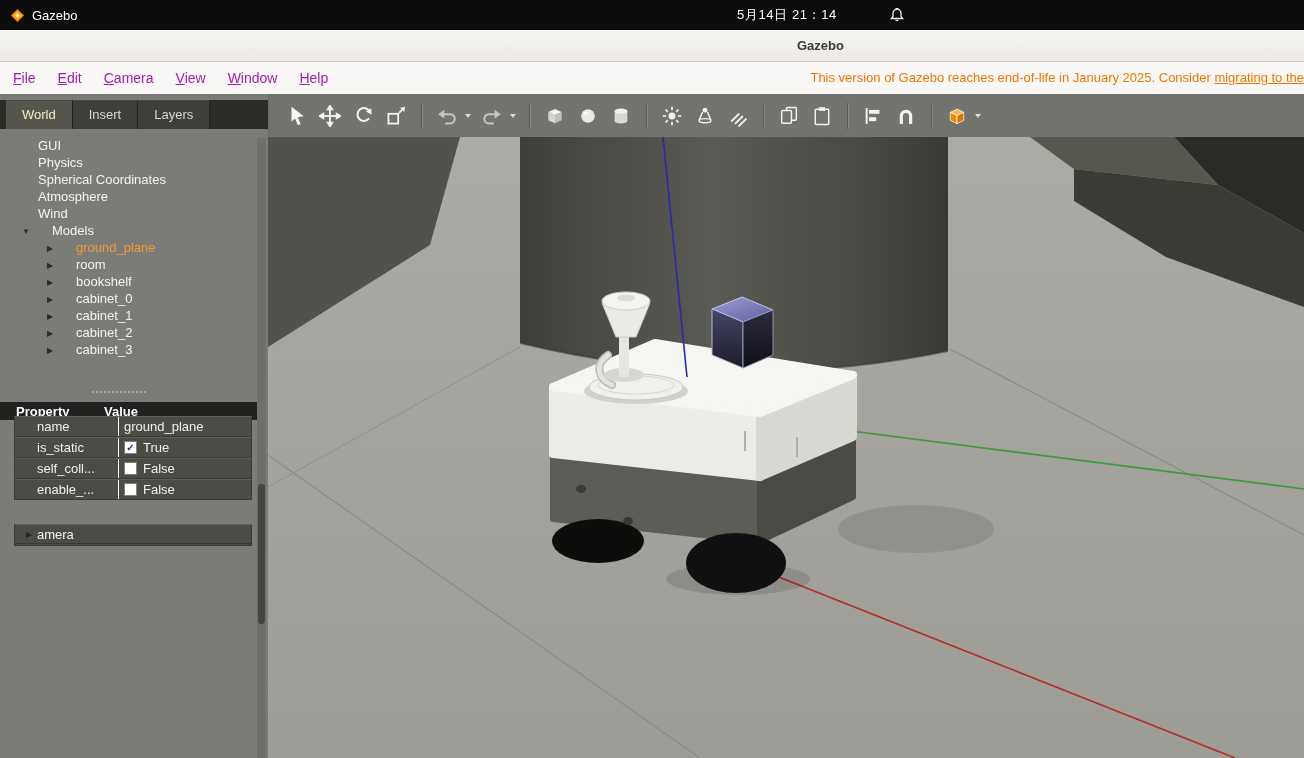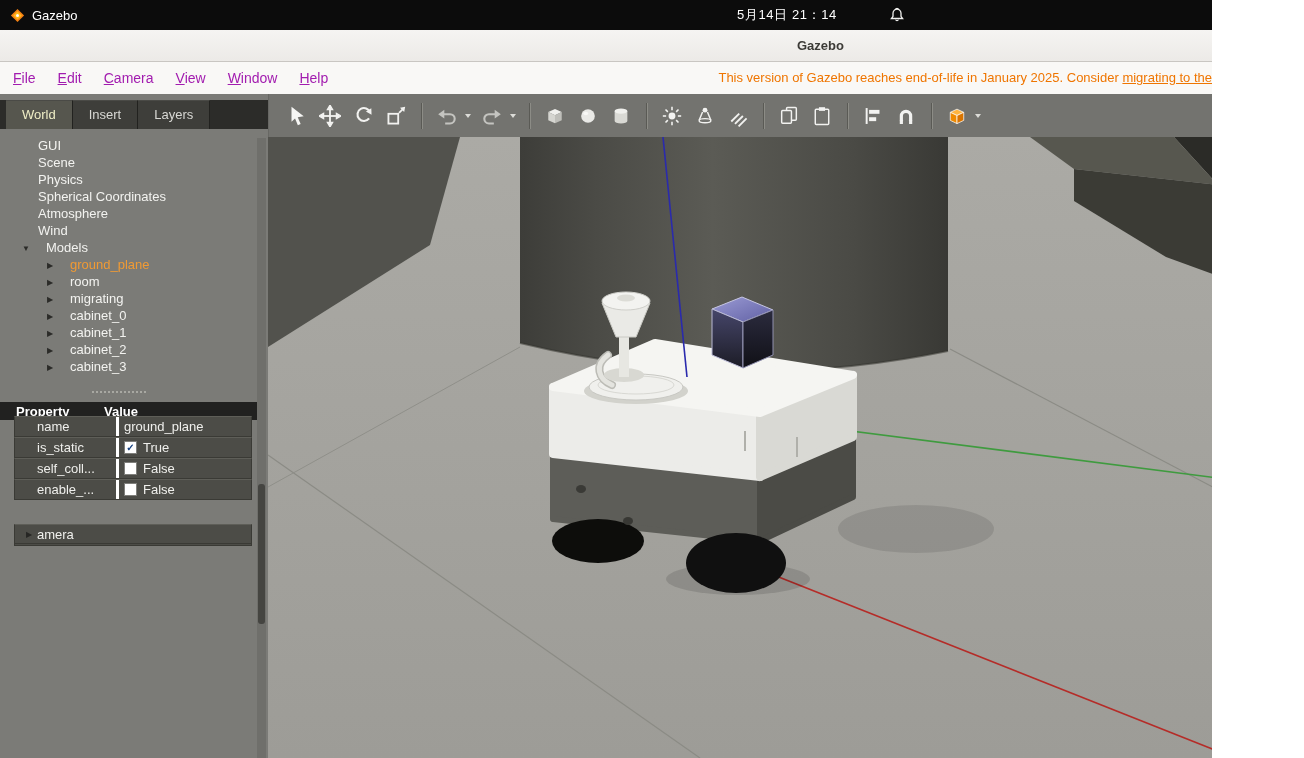--- a/index.html
+++ b/index.html
@@ -1,18 +1,18 @@
 <!DOCTYPE html>
 <html><head>
 <meta charset="utf-8">
 <style>
   *{margin:0;padding:0;box-sizing:border-box}
   html,body{background:#fff}
   body{width:1304px;height:758px;font-family:"Liberation Sans",sans-serif;overflow:hidden}
-  .screen{position:relative;width:1212px;height:758px;background:#7b7b77;overflow:hidden}
+  .screen{position:relative;width:1304px;height:758px;background:#7b7b77;overflow:hidden}
 
   
   .ubuntu-bar{position:absolute;left:0;top:0;width:100%;height:30px;background:#0c0c0c;color:#fff;font-size:13px}
   .ubuntu-app{position:absolute;left:10px;top:0;height:30px;display:flex;align-items:center;gap:7px}
   .ubuntu-clock{position:absolute;left:737px;top:0;height:30px;display:flex;align-items:center;letter-spacing:.6px}
   .ubuntu-bell{position:absolute;left:888px;top:6px;width:18px;height:18px}
 
   
   .title-bar{position:absolute;top:30px;left:0;height:32px;width:100%;background:linear-gradient(#f5f4f2,#eceae7);border-bottom:1px solid #c9c6c2}
   .title-text{position:absolute;left:797px;top:0;height:31px;line-height:31px;font-weight:bold;font-size:13px;color:#3c3b37}
@@ -32,29 +32,29 @@
   .tab.active{background:#56564e;color:#efeec6}
 
   .tree{position:absolute;left:0;top:44px;width:252px}
   .trow{height:17px;display:flex;font-size:13px;color:#f3f3f0;white-space:nowrap}
   .t-top .lbl{margin-left:38px}
   .tri{display:inline-block;width:12px;text-align:center;font-size:8px;color:#2b2b28;line-height:17px}
   .tri.down::after{content:"▼"}
   .tri.right::after{content:"▶"}
   .t-models .tri{margin-left:20px}
   .t-child .tri{margin-left:44px}
-  .t-models .lbl,.t-child .lbl{margin-left:14px}
+  .t-models .lbl,.t-child .lbl{margin-left:20px}
   .lbl.sel{color:#f09a34}
   .dots{position:absolute;left:92px;top:297px;width:54px;border-top:2px dotted #a8a8a2}
 
   
   .prop-head{position:absolute;left:0;top:308px;width:257px;height:18px;background:#212120;color:#fff;font-weight:bold;font-size:13px;display:flex;align-items:center}
   .prop-head .ph1{margin-left:16px;width:88px}
   .prow{position:absolute;left:14px;width:238px;height:21px;display:flex;background:#4c4c47;border:1px solid #3a3a35;border-top-color:#5e5e58;color:#efefec;font-size:13px;align-items:center}
-  .prow .c1{width:104px;padding-left:22px;height:100%;line-height:19px;border-right:3px solid #ffffff;overflow:hidden}
+  .prow .c1{width:104px;padding-left:22px;height:100%;line-height:19px;border-right:1px solid #ffffff;overflow:hidden}
   .prow .c2{flex:1;padding-left:5px;display:flex;align-items:center;height:100%}
   .cbx{width:13px;height:13px;background:#fff;border:1px solid #7f7f7b;display:inline-flex;align-items:center;justify-content:center;font-size:10px;font-weight:bold;color:#123f80;margin-right:6px;line-height:11px}
   .grow{position:absolute;left:14px;width:238px;height:20px;background:#4c4c47;border:1px solid #3a3a35;border-top-color:#5e5e58;display:flex;align-items:center;font-size:13px;color:#f0f0ed}
   .tri2{display:inline-block;width:12px;text-align:center;font-size:8px;color:#262624;margin-left:8px}
   .tri2::after{content:"▶"}
   .grow .lbl{margin-left:2px}
 
   .vscroll{position:absolute;left:257px;top:44px;width:9px;height:620px;background:#6f6f6b}
   .vthumb{position:absolute;left:1px;top:346px;width:7px;height:140px;background:#454541;border-radius:3px}
 
@@ -115,23 +115,20 @@
       <div class="tab active">World</div>
       <div class="tab">Insert</div>
       <div class="tab">Layers</div>
     </div>
 
     <div class="tree">
       <div class="trow t-top">
           <span class="lbl">GUI</span>
         </div>
       <div class="trow t-top">
-          <span class="lbl">Scene</span>
-        </div>
-      <div class="trow t-top">
           <span class="lbl">Physics</span>
         </div>
       <div class="trow t-top">
           <span class="lbl">Spherical Coordinates</span>
         </div>
       <div class="trow t-top">
           <span class="lbl">Atmosphere</span>
         </div>
       <div class="trow t-top">
           <span class="lbl">Wind</span>
@@ -143,21 +140,21 @@
       <div class="trow t-child">
           <span class="tri right"></span>
           <span class="lbl sel">ground_plane</span>
         </div>
       <div class="trow t-child">
           <span class="tri right"></span>
           <span class="lbl">room</span>
         </div>
       <div class="trow t-child">
           <span class="tri right"></span>
-          <span class="lbl">migrating</span>
+          <span class="lbl">bookshelf</span>
         </div>
       <div class="trow t-child">
           <span class="tri right"></span>
           <span class="lbl">cabinet_0</span>
         </div>
       <div class="trow t-child">
           <span class="tri right"></span>
           <span class="lbl">cabinet_1</span>
         </div>
       <div class="trow t-child">

